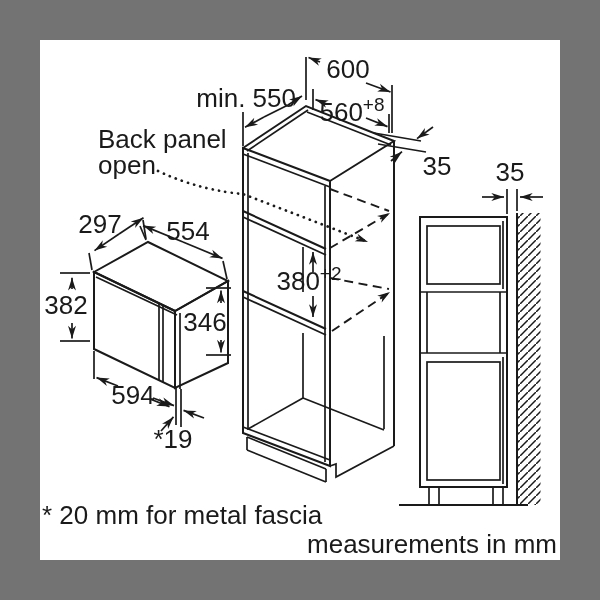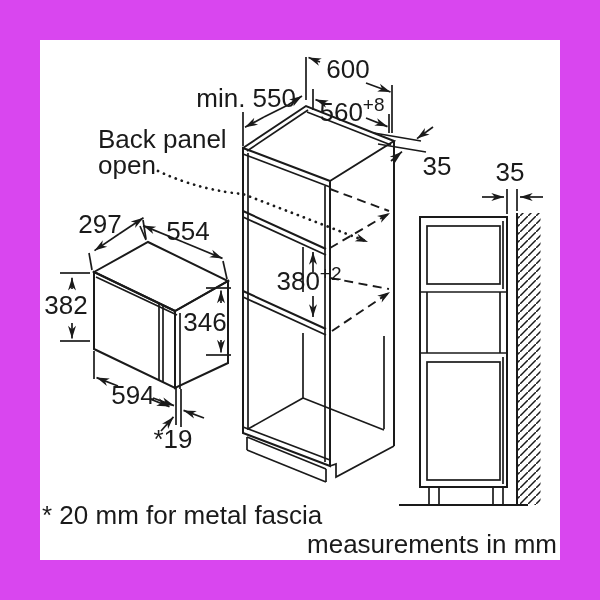--- a/index.html
+++ b/index.html
@@ -1,16 +1,16 @@
 <!DOCTYPE html>
 <html><head>
 <meta charset="utf-8">
 <style>
   html,body{margin:0;padding:0;background:#e9e9ea;}
-  .stage{position:relative;width:600px;height:600px;background:#d946ef;font-family:"Liberation Sans",sans-serif;}
+  .stage{position:relative;width:600px;height:600px;background:#737373;font-family:"Liberation Sans",sans-serif;}
   .paper{position:absolute;left:40px;top:40px;width:520px;height:520px;background:#ffffff;}
   svg{position:absolute;left:0;top:0;}
   .draw{stroke:#1a1a1a;stroke-width:2;fill:none;stroke-linejoin:miter;}
   .thin{stroke:#1a1a1a;stroke-width:1.7;fill:none;}
   .dim{stroke:#1a1a1a;stroke-width:1.7;fill:none;}
   .dashed{stroke:#1a1a1a;stroke-width:1.9;fill:none;stroke-dasharray:9 5.5;}
   .dotted{stroke:#1a1a1a;stroke-width:2.7;fill:none;stroke-dasharray:0.1 6.3;stroke-linecap:round;}
   .lbl{fill:#1a1a1a;font-family:"Liberation Sans",sans-serif;font-size:26px;}
   .sup{font-size:19px;}
 </style>

